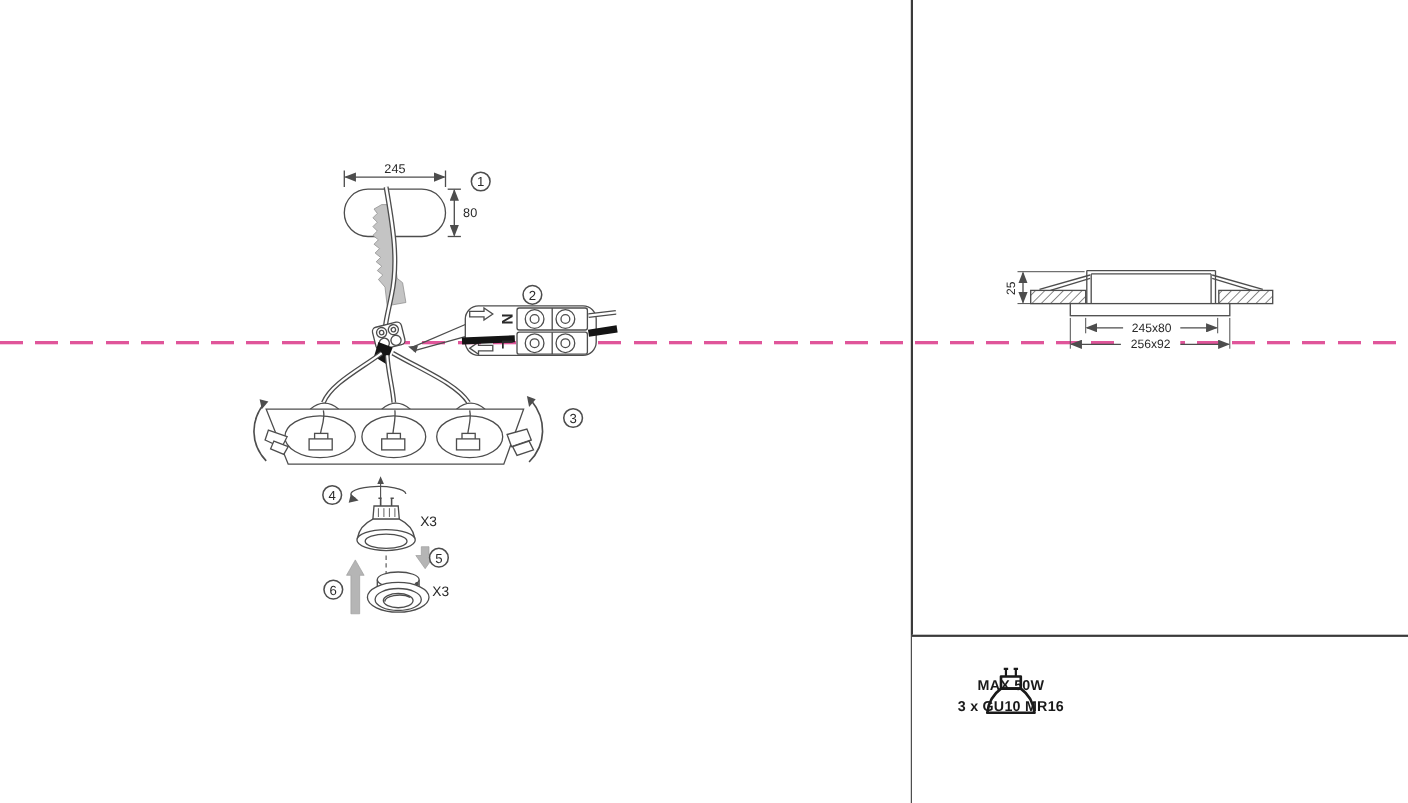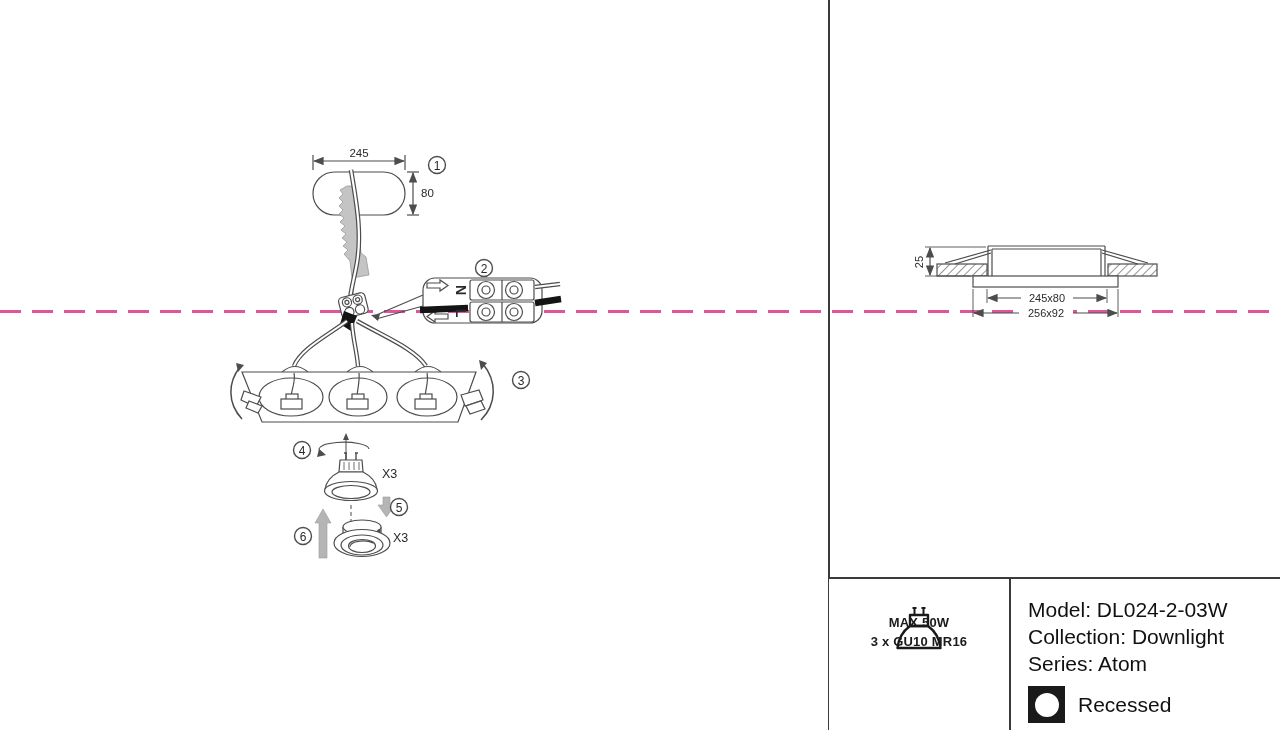--- a/index.html
+++ b/index.html
@@ -285,24 +285,13 @@
     <svg width="48" height="52" viewBox="0 0 48 52">
       <g stroke="#1a1a1a" stroke-width="2.4" fill="none" stroke-linejoin="round">
         <path d="M19.5,10 V3 M17.5,3 h4 M28.5,10 V3 M26.5,3 h4" stroke-width="2"></path>
         <rect x="15" y="10" width="18" height="11"></rect>
         <path d="M15,21 Q4,29 2.5,43 L45.5,43 Q44,29 33,21 Z"></path>
       </g>
     </svg>
     <div class="lamp-max">MAX 50W</div>
     <div class="lamp-type">3 x GU10 MR16</div>
   </div>
-  <div id="model-cell">
-    <div class="spec-line">Model: DL024-2-03W</div>
-    <div class="spec-line">Collection: Downlight</div>
-    <div class="spec-line">Series: Atom</div>
-    <div class="recessed-row">
-      <div class="recessed-icon">
-        <div class="hole"></div>
-      </div>
-      <div class="recessed-label">Recessed</div>
-    </div>
-  </div>
 </div>
 
 </body></html>

